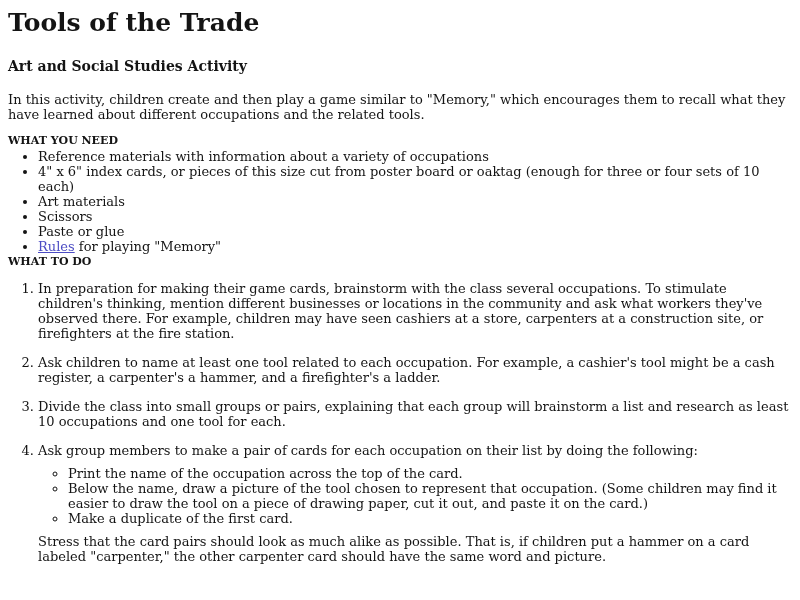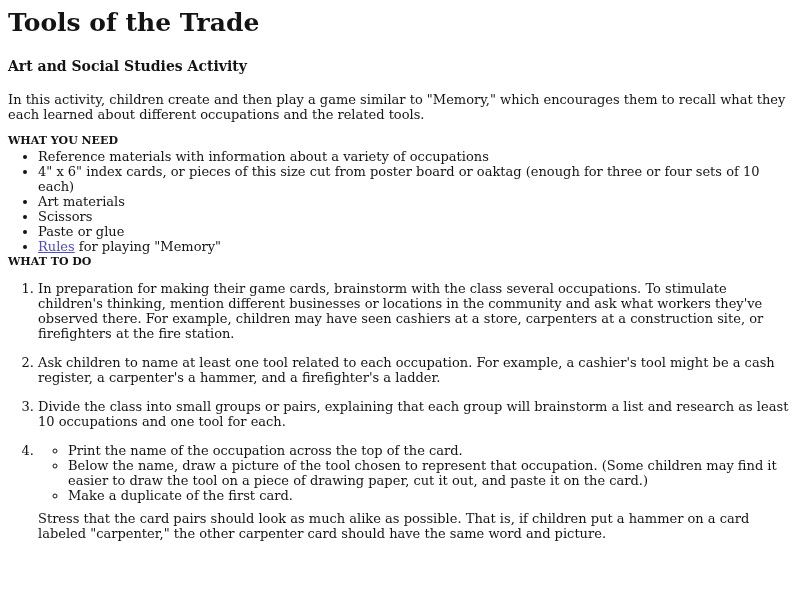--- a/index.html
+++ b/index.html
@@ -71,40 +71,41 @@
     cursor: pointer;
   }
 </style>
 </head>
 <body>
 
 <h1>Tools of the Trade</h1>
 
 <h2>Art and Social Studies Activity</h2>
 
-<p class="intro">In this activity, children create and then play a game similar to "Memory," which encourages them to recall what they each learned about different occupations and the related tools.</p>
+<p class="intro">In this activity, children create and then play a game similar to "Memory," which encourages them to recall what they have learned about different occupations and the related tools.</p>
 
 <h4>WHAT YOU NEED</h4>
 
 <ul class="materials">
   <li>Reference materials with information about a variety of occupations</li>
   <li>4" x 6" index cards, or pieces of this size cut from poster board or oaktag (enough for three or four sets of 10 each)</li>
   <li>Art materials</li>
   <li>Scissors</li>
   <li>Paste or glue</li>
   <li><a class="doc-link">Rules</a><span> for playing "Memory"</span></li>
 </ul>
 
 <h4 class="second">WHAT TO DO</h4>
 
 <ol class="steps">
   <li>In preparation for making their game cards, brainstorm with the class several occupations. To stimulate children's thinking, mention different businesses or locations in the community and ask what workers they've observed there. For example, children may have seen cashiers at a store, carpenters at a construction site, or firefighters at the fire station.</li>
   <li>Ask children to name at least one tool related to each occupation. For example, a cashier's tool might be a cash register, a carpenter's a hammer, and a firefighter's a ladder.</li>
   <li>Divide the class into small groups or pairs, explaining that each group will brainstorm a list and research as least 10 occupations and one tool for each.</li>
   <li>
+    <span>Ask group members to make a pair of cards for each occupation on their list by doing the following:</span>
     <ul class="substeps">
       <li>Print the name of the occupation across the top of the card.</li>
       <li>Below the name, draw a picture of the tool chosen to represent that occupation. (Some children may find it easier to draw the tool on a piece of drawing paper, cut it out, and paste it on the card.)</li>
       <li>Make a duplicate of the first card.</li>
     </ul>
     <p class="step-note">Stress that the card pairs should look as much alike as possible. That is, if children put a hammer on a card labeled "carpenter," the other carpenter card should have the same word and picture.</p>
   </li>
 
 </ol>
 

